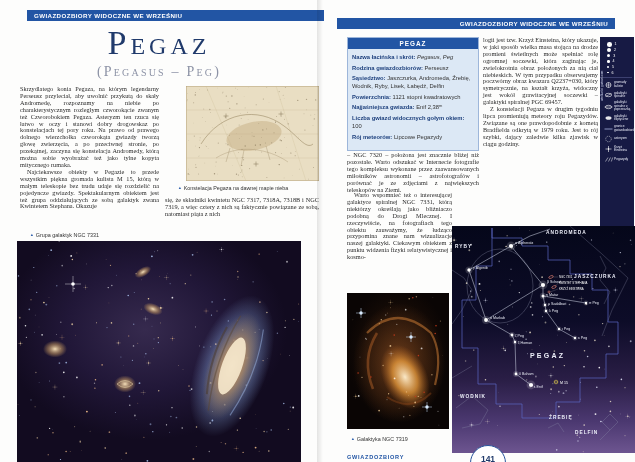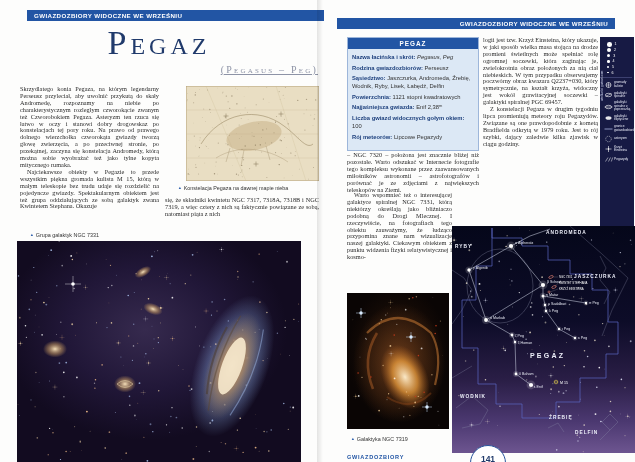--- a/index.html
+++ b/index.html
@@ -7,22 +7,22 @@
        font-family:"Liberation Serif",serif;-webkit-font-smoothing:antialiased;}
   .abs{position:absolute;}
   
   .hbar{height:11px;background:#2255a4;color:#fff;font-family:"Liberation Sans",sans-serif;
         font-size:6.2px;font-weight:bold;letter-spacing:.4px;line-height:11px;}
   .hbar.left{padding-left:7px;}
   .hbar.right{text-align:right;padding-right:7px;}
   
   .title{width:318px;text-align:center;font-variant:small-caps;font-size:34px;line-height:34px;
          color:#203a6b;letter-spacing:4px;}
-  .subtitle{width:318px;text-align:right;font-variant:small-caps;font-size:10px;color:#8d93a6;
-            letter-spacing:2.2px;text-decoration:underline;}
+  .subtitle{width:318px;text-align:center;font-variant:small-caps;font-size:14px;color:#8d93a6;
+            letter-spacing:2.2px;}
   
   .textcol{font-size:6.3px;line-height:6.9px;color:#2b2b2b;text-align:justify;}
   .textcol p{margin:0;}
   .textcol p + p{text-indent:7px;}
   .textcol.indent p{text-indent:7px;}
   
   .cap{font-family:"Liberation Sans",sans-serif;font-size:5.4px;color:#333;line-height:6px;}
   .cap .mk{color:#2a5caa;font-size:3.8px;vertical-align:1px;margin-right:2px;}
   
   .infobox{width:132px;border:1px solid #9db6da;background:#dce8f5;box-sizing:border-box;}

